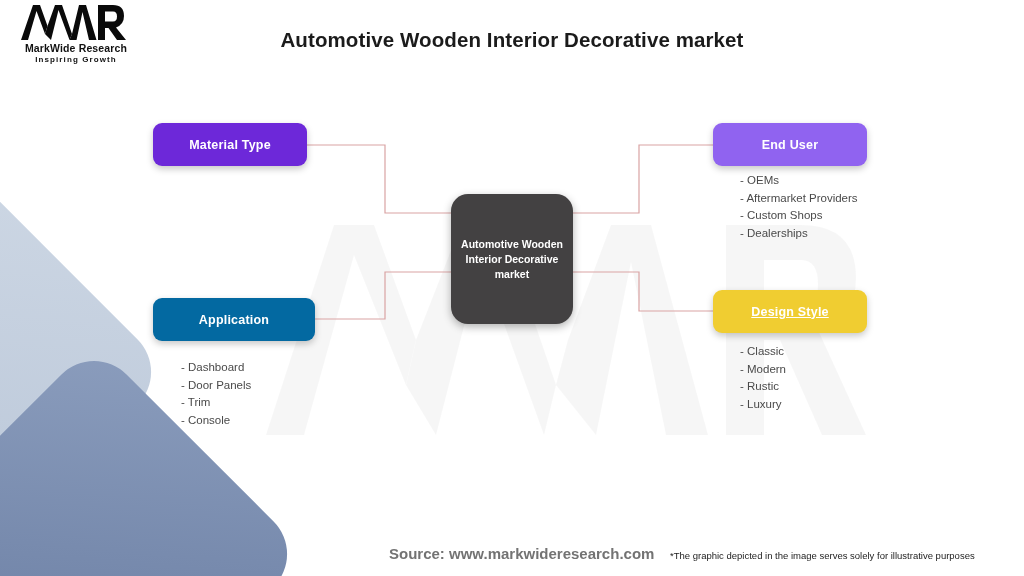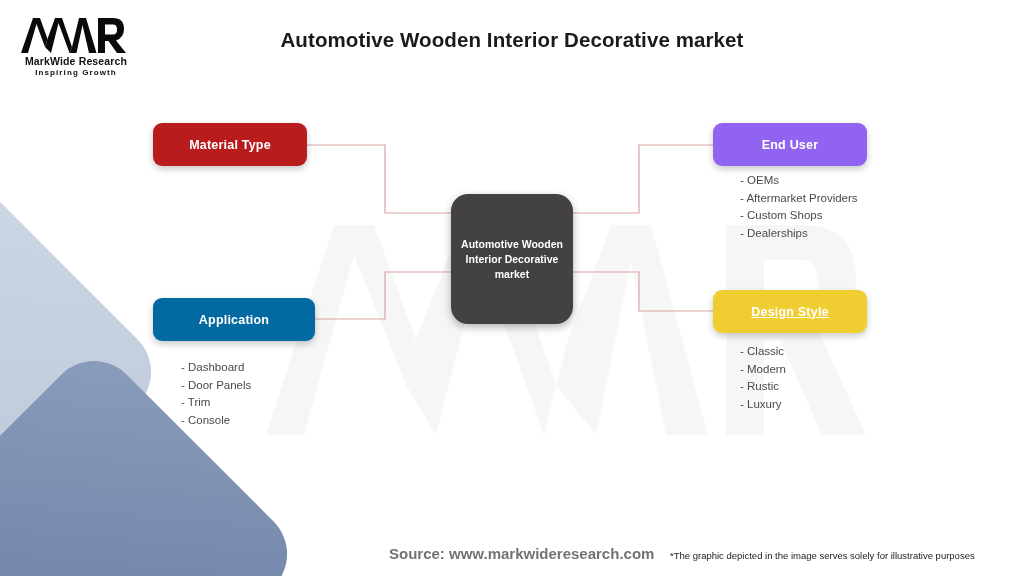--- a/index.html
+++ b/index.html
@@ -41,21 +41,21 @@
     left: 256px; top: 210px;
     width: 620px; height: 230px;
     opacity: 0.055;
     z-index: 0;
     pointer-events: none;
   }
   #watermark svg { width: 100%; height: 100%; display: block; }
 
   
   #logo {
-    position: absolute; left: 20px; top: 16px;
+    position: absolute; left: 20px; top: 3px;
     width: 112px; height: 66px;
     z-index: 6;
   }
   #logo .mark { width: 106px; height: 38px; display: block; }
   #logo .logo-name {
     font-size: 10.5px; font-weight: bold; letter-spacing: .15px;
     color: #111; text-align: center; margin-top: 1px; width: 112px;
   }
   #logo .logo-tag {
     font-size: 8px; letter-spacing: 1.1px; font-weight: bold;
@@ -81,21 +81,21 @@
   .node {
     position: absolute;
     z-index: 5;
     border-radius: 9px;
     display: flex; align-items: center; justify-content: center;
     color: #ffffff;
     font-size: 12.5px; font-weight: bold;
     letter-spacing: .2px;
     box-shadow: 0 3px 7px rgba(0,0,0,.22);
   }
-  #node-material { left: 153px; top: 123px; width: 154px; height: 43px; background: #b91c1c; }
+  #node-material { left: 153px; top: 123px; width: 154px; height: 43px; background: #6d28d9; }
   #node-application { left: 153px; top: 298px; width: 162px; height: 43px; background: #0369a1; }
   #node-enduser  { left: 713px; top: 123px; width: 154px; height: 43px; background: #9063f0; }
   #node-design   { left: 713px; top: 290px; width: 154px; height: 43px; background: #f0cd31; text-decoration: underline; }
 
   #node-center {
     position: absolute;
     left: 451px; top: 194px; width: 122px; height: 130px;
     background: #434142;
     border-radius: 17px;
     z-index: 5;

